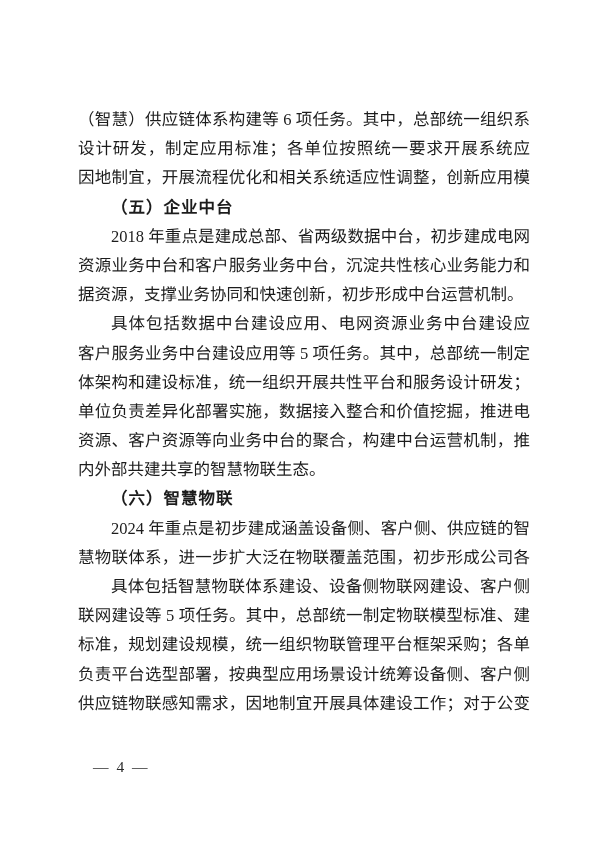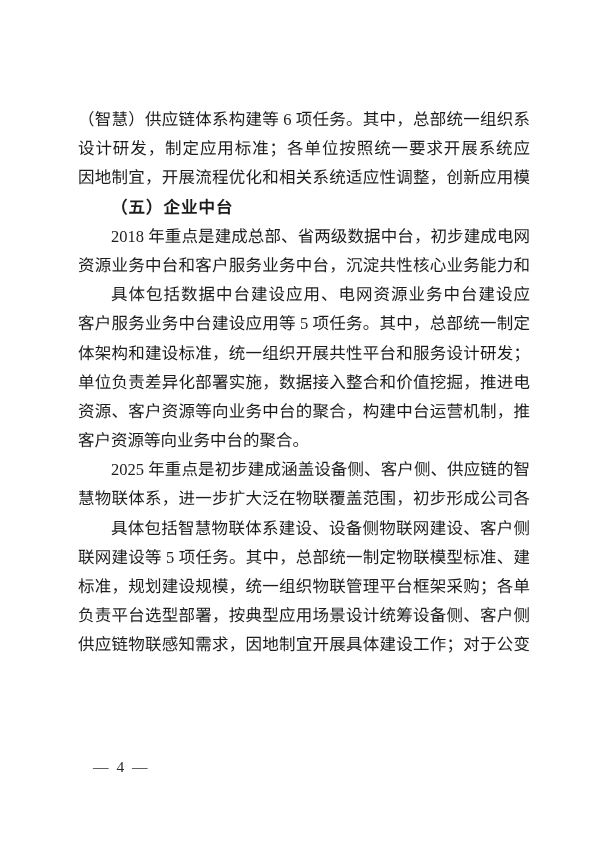--- a/index.html
+++ b/index.html
@@ -66,30 +66,32 @@
   <div class="content">
 
     <p class="line full">（智慧）供应链体系构建等 6 项任务。其中，总部统一组织系统</p>
     <p class="line full">设计研发，制定应用标准；各单位按照统一要求开展系统应用，</p>
     <p class="line lastline">因地制宜，开展流程优化和相关系统适应性调整，创新应用模式。</p>
 
     <p class="line heading">（五）企业中台</p>
 
     <p class="line full indent">2018 年重点是建成总部、省两级数据中台，初步建成电网</p>
     <p class="line full">资源业务中台和客户服务业务中台，沉淀共性核心业务能力和数</p>
+    <p class="line lastline">据资源，支撑业务协同和快速创新，初步形成中台运营机制。</p>
 
     <p class="line full indent">具体包括数据中台建设应用、电网资源业务中台建设应用、</p>
     <p class="line full">客户服务业务中台建设应用等 5 项任务。其中，总部统一制定总</p>
     <p class="line full">体架构和建设标准，统一组织开展共性平台和服务设计研发；各</p>
     <p class="line full">单位负责差异化部署实施，数据接入整合和价值挖掘，推进电网</p>
     <p class="line full">资源、客户资源等向业务中台的聚合，构建中台运营机制，推进</p>
-    <p class="line lastline">客户资源等向业务中台的聚合。</p>
+    <p class="line lastline">内外部共建共享的智慧物联生态。</p>
 
+    <p class="line heading">（六）智慧物联</p>
 
-    <p class="line full indent">2025 年重点是初步建成涵盖设备侧、客户侧、供应链的智</p>
+    <p class="line full indent">2024 年重点是初步建成涵盖设备侧、客户侧、供应链的智</p>
     <p class="line full">慧物联体系，进一步扩大泛在物联覆盖范围，初步形成公司各专</p>
 
     <p class="line full indent">具体包括智慧物联体系建设、设备侧物联网建设、客户侧物</p>
     <p class="line full">联网建设等 5 项任务。其中，总部统一制定物联模型标准、建设</p>
     <p class="line full">标准，规划建设规模，统一组织物联管理平台框架采购；各单位</p>
     <p class="line full">负责平台选型部署，按典型应用场景设计统筹设备侧、客户侧和</p>
     <p class="line full">供应链物联感知需求，因地制宜开展具体建设工作；对于公变台</p>
 
   </div>
 

